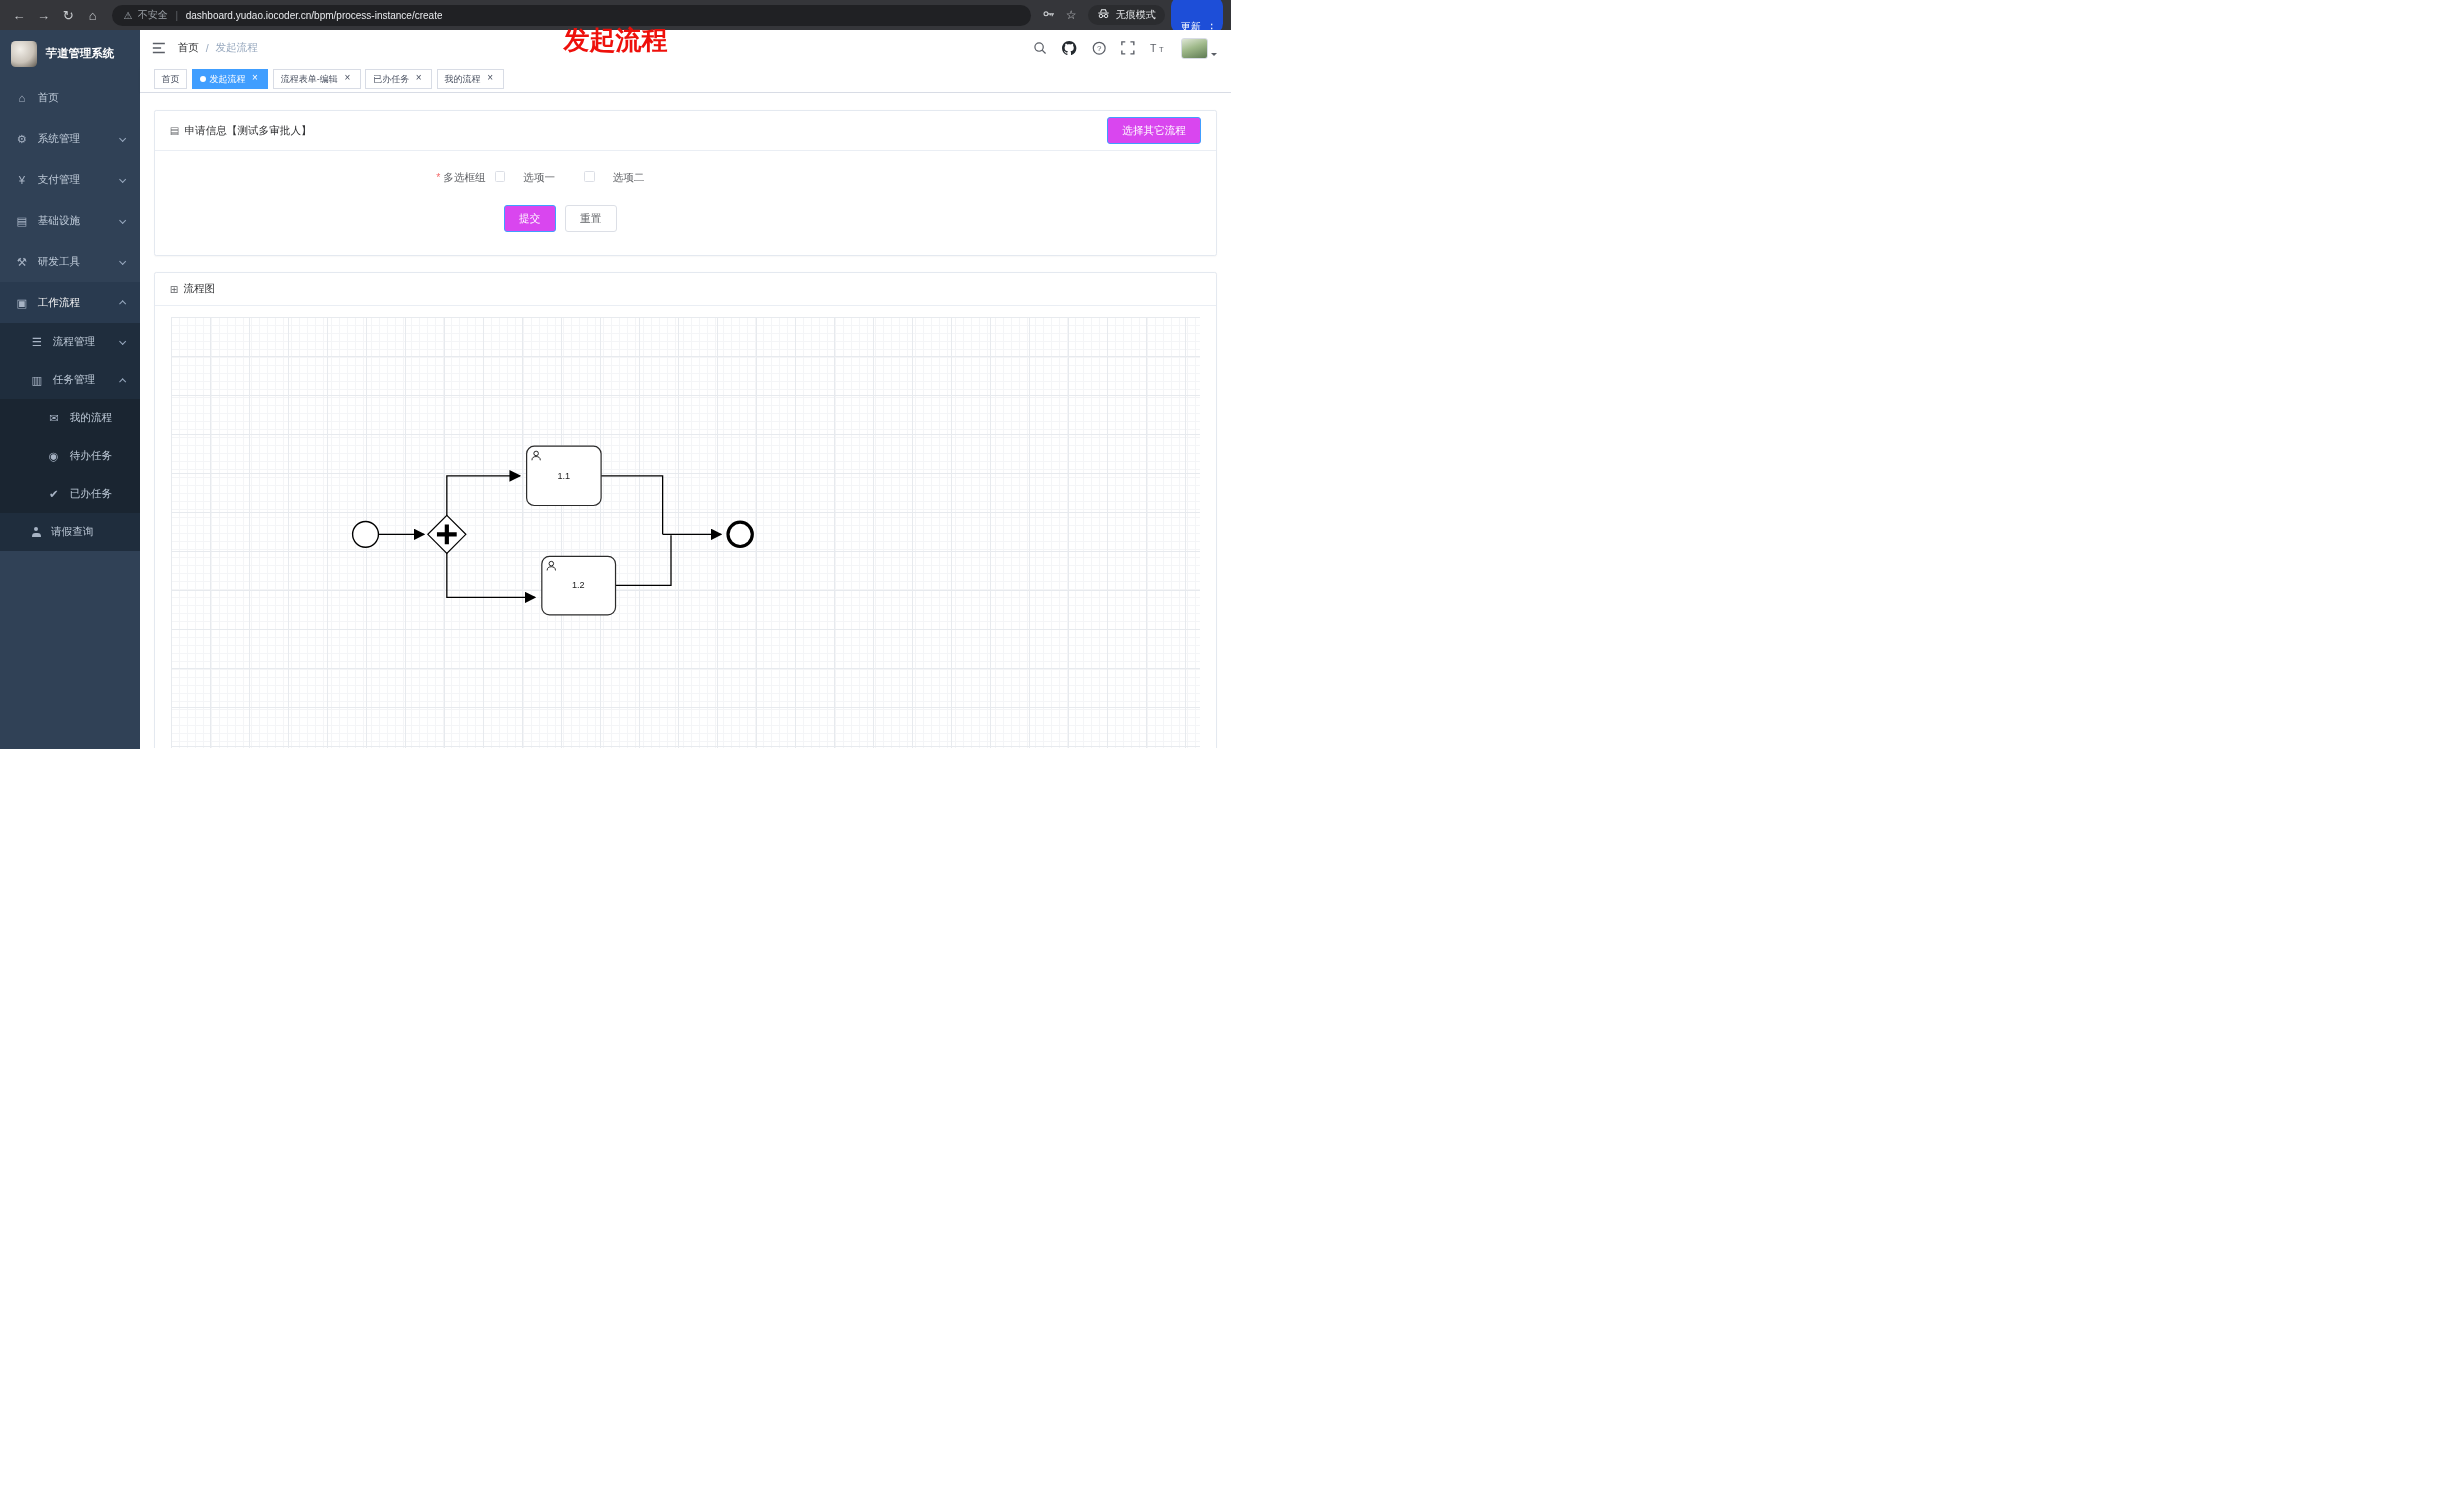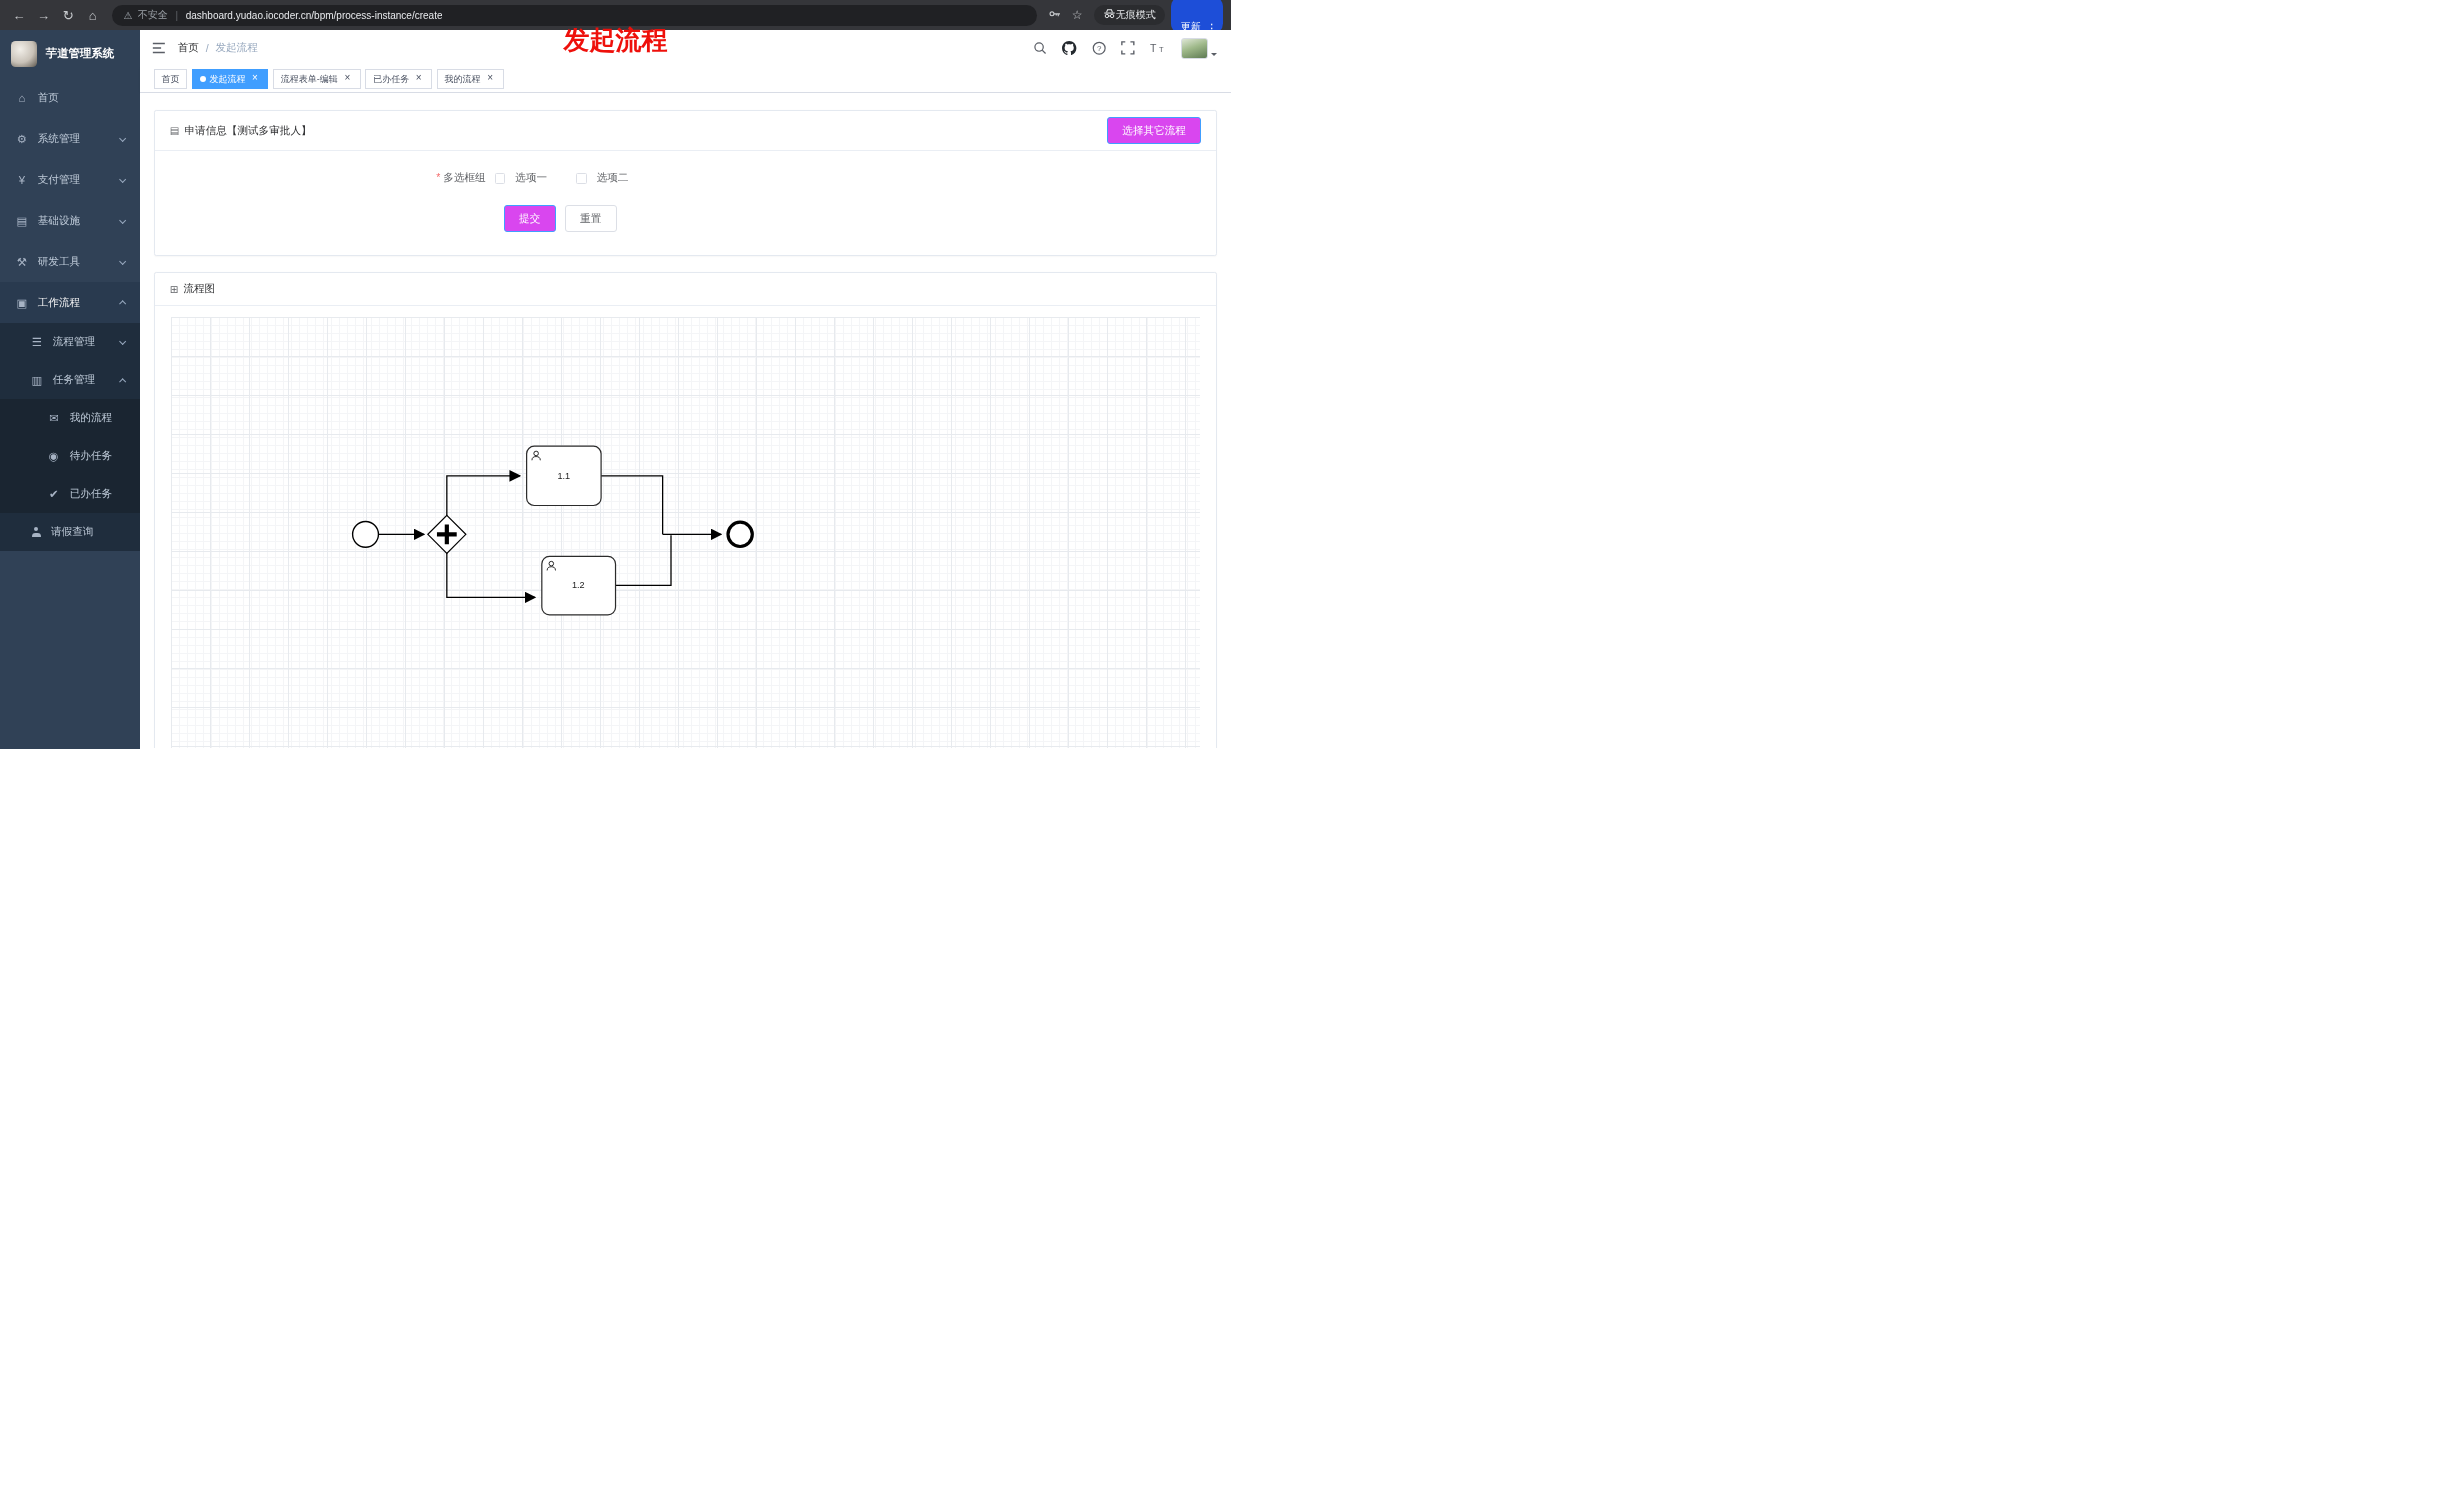--- a/index.html
+++ b/index.html
@@ -10,21 +10,21 @@
   
   .browser{height:30px;background:#35363a;display:flex;align-items:center;padding:0 7.6px;gap:1.5px}
   .nav-btn{width:23px;height:23px;border-radius:50%;color:#c7cacd;display:flex;align-items:center;
            justify-content:center;font-size:13px;cursor:pointer;flex-shrink:0}
   .addr{flex:1;height:21px;background:#202124;border-radius:10.6px;display:flex;align-items:center;
         padding:0 12px;margin:0 6px;font-size:10px;color:#e8eaed;gap:5.3px;min-width:0;cursor:text}
   .addr .muted{color:#9aa0a6}
   .addr .sep{color:#5f6368;margin:0 2.3px}
   .addr .url{white-space:nowrap;overflow:hidden}
   .tool-ic{color:#c7cacd;font-size:12px;width:21px;text-align:center;cursor:pointer;flex-shrink:0}
-  .incog{display:flex;align-items:center;gap:0;background:#2b2c2f;border-radius:10.6px;height:20.5px;
+  .incog{display:flex;align-items:center;gap:6px;background:#2b2c2f;border-radius:10.6px;height:20.5px;
          padding:0 9px;color:#e8eaed;font-size:10px;margin:0 4.6px;flex-shrink:0}
   .update{display:flex;align-items:flex-end;gap:5.3px;background:#1d4ed8;border-radius:10.6px;height:38px;
           padding:0 6px 0 10px;color:#fff;font-size:10px;cursor:pointer;flex-shrink:0}
   .update .more{font-size:11.4px;line-height:1}
 
   
   .app{display:flex;height:719px}
   .sidebar{width:140px;background:#304156;color:#bfcbd9;font-size:10.6px;flex-shrink:0;overflow:hidden}
   .logo{height:47px;display:flex;align-items:center;gap:8.4px;padding:0 11.4px}
   .logo-img{width:26px;height:26px;border-radius:4.6px;flex-shrink:0;
@@ -82,21 +82,21 @@
   .head-right{margin-left:auto}
 
   .form{padding:20px 101px 23px 228px}
   .frow{display:flex;align-items:center;margin-bottom:20px}
   .flabel{width:112px;text-align:right;padding-right:9px;font-size:10.6px;color:#606266;flex-shrink:0;white-space:nowrap}
   .req{color:#f56c6c;margin-right:3px}
   .finput{flex:1;height:27px;border:0.8px solid #dcdfe6;border-radius:3px;padding:0 10.6px;font-size:10.6px;
           color:#606266;outline:none}
   .finput::placeholder{color:#c0c4cc}
   .checks{display:flex;gap:29px;align-items:center}
-  .chk{display:flex;gap:10px;align-items:center;font-size:10.6px;color:#606266;cursor:pointer}
+  .chk{display:flex;gap:18px;align-items:flex-start;font-size:10.6px;color:#606266;cursor:pointer}
   .box{width:10.6px;height:10.6px;border:0.8px solid #dcdfe6;border-radius:1.5px;background:#fff;flex-shrink:0}
   .btnrow{margin-left:121px;display:flex;gap:9px;margin-bottom:0}
 
   .diagram-card{margin-top:16.7px}
   .canvas{margin:10.6px 16.7px 0;height:532px;position:relative;background-color:#fff;
     background-image:
       linear-gradient(#e7eaee 0.8px,transparent 0.8px),
       linear-gradient(90deg,#e7eaee 0.8px,transparent 0.8px),
       linear-gradient(#f4f5f7 0.8px,transparent 0.8px),
       linear-gradient(90deg,#f4f5f7 0.8px,transparent 0.8px);

